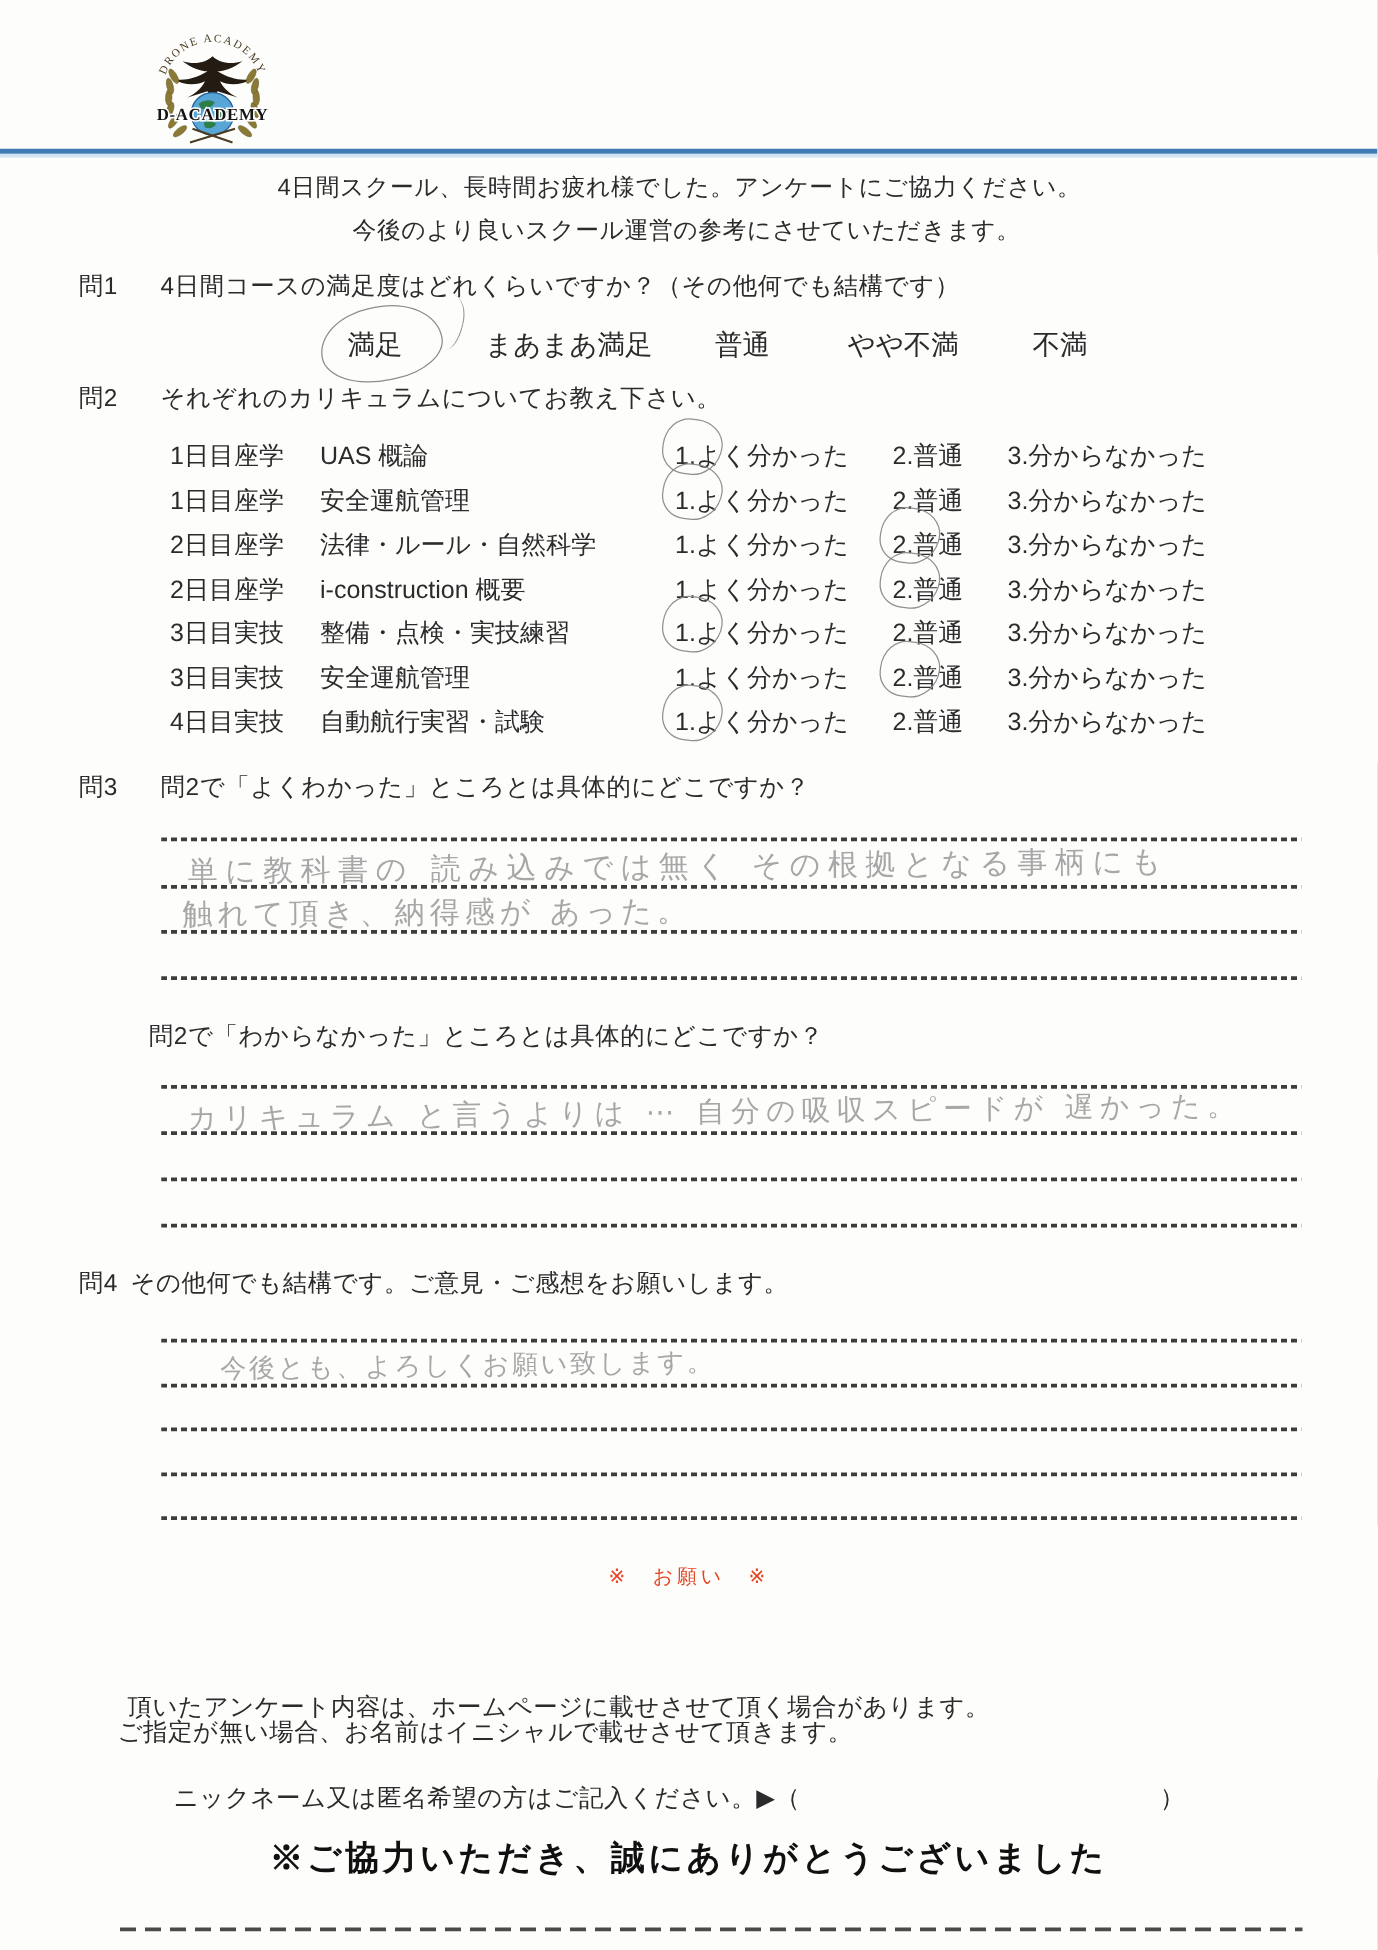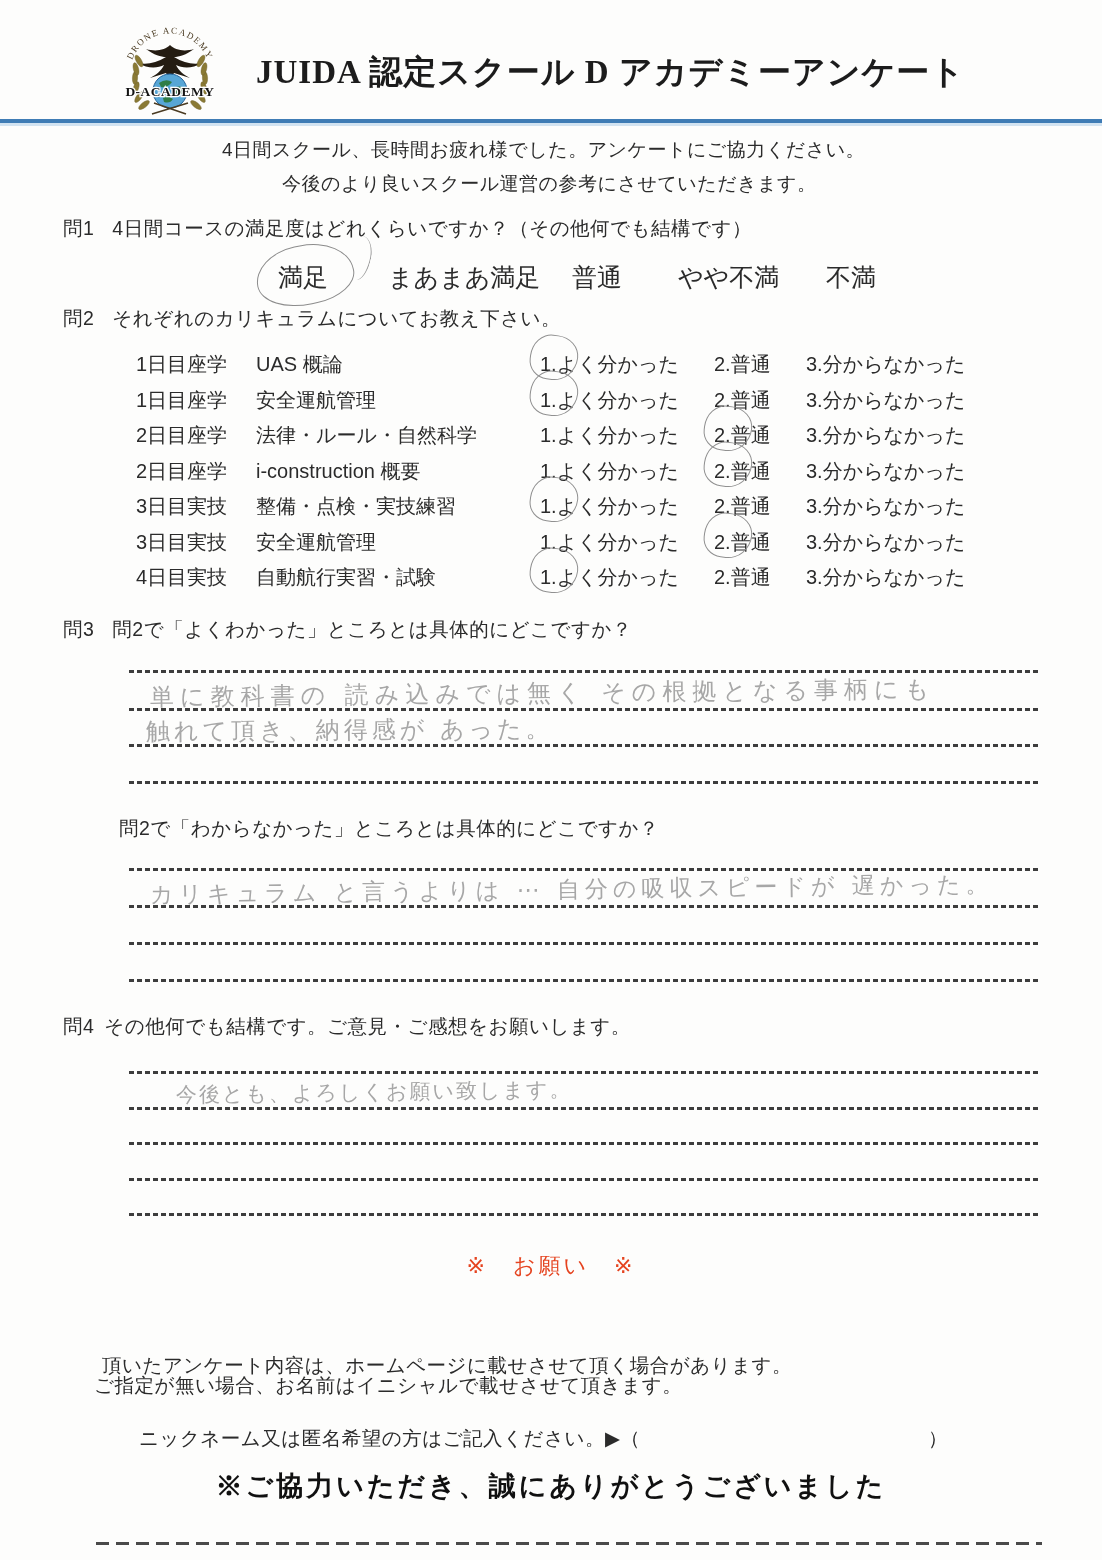--- a/index.html
+++ b/index.html
@@ -16,29 +16,29 @@
     font-size:33px;font-weight:600;letter-spacing:1px;color:#1c1c1c;white-space:nowrap;
   }
   .rule-blue{position:absolute;left:0;top:119px;width:1102px;height:4px;}
   .rule-blue-light{position:absolute;left:0;top:123px;width:1102px;height:3px;opacity:.45;}
   
   .intro-line{position:absolute;font-size:19px;letter-spacing:.5px;white-space:nowrap;text-align:right;}
   .intro1{left:222px;top:137px;}
   .intro2{left:282px;top:171px;}
   
   .q-head{position:absolute;font-size:19.5px;letter-spacing:.5px;white-space:nowrap;}
-  .q-label{margin-right:18px;}
+  .q-label{margin-right:34px;}
   .q1-head{left:63px;top:215px;}
   .q2-head{left:63px;top:305px;}
   .q3-head{left:63px;top:616px;}
   .q3-sub-head{left:119px;top:815px;}
   .q4-head{left:63px;top:1013px;}
   .q4-head .q-label{margin-right:10px;}
   
-  .q1-opts{position:absolute;left:0;top:261px;width:1102px;height:44px;font-size:25px;}
+  .q1-opts{position:absolute;left:0;top:261px;width:1102px;height:44px;font-size:22px;}
   .q1-opt{position:absolute;white-space:nowrap;}
   .q1-o0{left:278px}.q1-o1{left:388px}.q1-o2{left:572px}.q1-o3{left:678px}.q1-o4{left:826px}
   .circle-q1::before{
     content:"";position:absolute;left:-22px;top:-16px;width:96px;height:58px;
     border:1.8px solid #8c8c8c;border-radius:48% 52% 46% 54%/56% 60% 44% 50%;
     transform:rotate(-12deg);pointer-events:none;
   }
   .circle-q1::after{
     content:"";position:absolute;left:66px;top:-26px;width:26px;height:44px;
     border-right:1.8px solid #9a9a9a;border-radius:0 60% 40% 0/0 60% 60% 0;
@@ -69,21 +69,21 @@
     position:absolute;color:#9e9e9e;white-space:nowrap;opacity:.9;
     font-family:"DejaVu Sans",sans-serif;
   }
   .hw-q3a{left:150px;top:677px;font-size:24px;letter-spacing:6px;transform:rotate(-.6deg);}
   .hw-q3b{left:146px;top:714px;font-size:24px;letter-spacing:4px;transform:rotate(-.4deg);}
   .hw-q3sub{left:150px;top:874px;font-size:23px;letter-spacing:5px;transform:rotate(-.7deg);}
   .hw-q4{left:176px;top:1078px;font-size:21px;letter-spacing:2px;transform:rotate(-.8deg);}
   
   .notice-head{
     position:absolute;left:0;top:1251px;width:1102px;text-align:center;
-    font-size:22px;letter-spacing:3px;white-space:nowrap;
+    font-size:16px;letter-spacing:3px;white-space:nowrap;
   }
   .note{position:absolute;font-size:19.5px;letter-spacing:.5px;white-space:nowrap;}
   .note1{left:102px;top:1352px;text-align:center;}
   .note2{left:94px;top:1372px;}
   .note3{left:94px;top:1425px;margin-left:45px;}
   .paren-close{position:absolute;left:928px;top:1425px;font-size:19.5px;}
   .closing{
     position:absolute;left:0;top:1468px;width:1102px;text-align:center;
     font-family:"Liberation Serif","DejaVu Serif",serif;font-weight:bold;
     font-size:27px;letter-spacing:3px;color:#101010;white-space:nowrap;
@@ -122,21 +122,20 @@
       <ellipse cx="109" cy="82" rx="6.5" ry="2.6" transform="rotate(55 109 82)"></ellipse>
       <ellipse cx="112" cy="73" rx="6.5" ry="2.6" transform="rotate(72 112 73)"></ellipse>
       <ellipse cx="113" cy="63" rx="6.5" ry="2.6" transform="rotate(88 113 63)"></ellipse>
       <ellipse cx="112" cy="54" rx="6.5" ry="2.6" transform="rotate(104 112 54)"></ellipse>
       <ellipse cx="109" cy="46" rx="6.5" ry="2.6" transform="rotate(120 109 46)"></ellipse>
     </g>
     <path d="M60 99 L96 88 M62 88 L94 99" stroke="#4a3b22" stroke-width="1.6" fill="none"></path>
     <text x="78" y="81" text-anchor="middle" font-size="13.5" font-weight="bold" font-family="Liberation Serif, DejaVu Serif, serif" fill="#141414" stroke="#ffffff" stroke-width="2.5" paint-order="stroke" letter-spacing="0.5">D-ACADEMY</text>
   </svg>
 
-  <div class="header-title">JUIDA 認定スクール D アカデミーアンケート</div>
   <div class="rule-blue" style="background: rgb(63, 124, 181);"></div>
   <div class="rule-blue rule-blue-light" style="background: rgb(158, 196, 228);"></div>
 
   <div class="intro-line intro1">4日間スクール、長時間お疲れ様でした。アンケートにご協力ください。</div>
   <div class="intro-line intro2">今後のより良いスクール運営の参考にさせていただきます。</div>
 
   <div class="q-head q1-head">
     <span class="q-label">問1</span><span>4日間コースの満足度はどれくらいですか？（その他何でも結構です）</span>
   </div>
   <div class="q1-opts">

